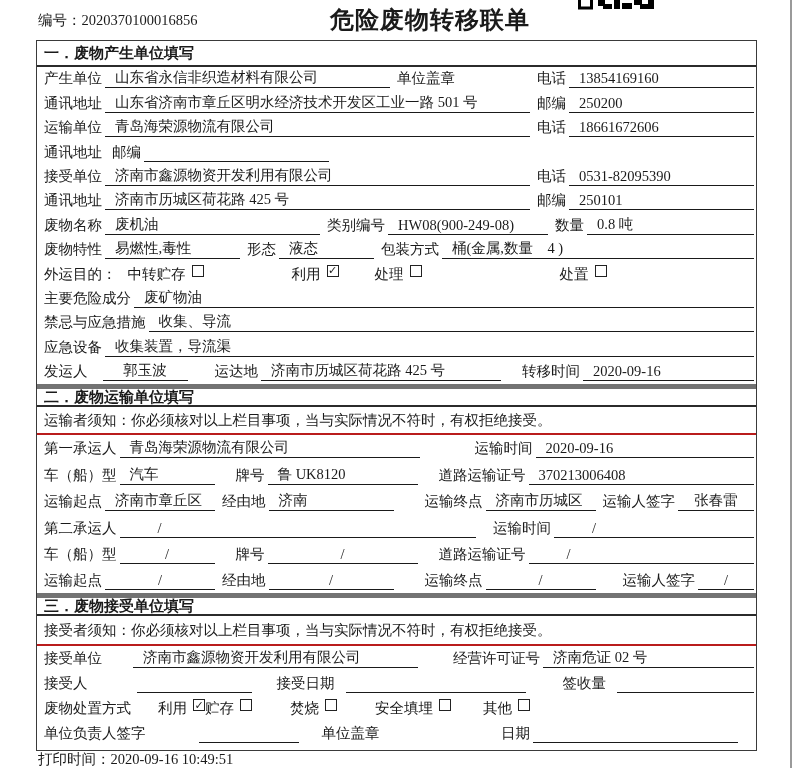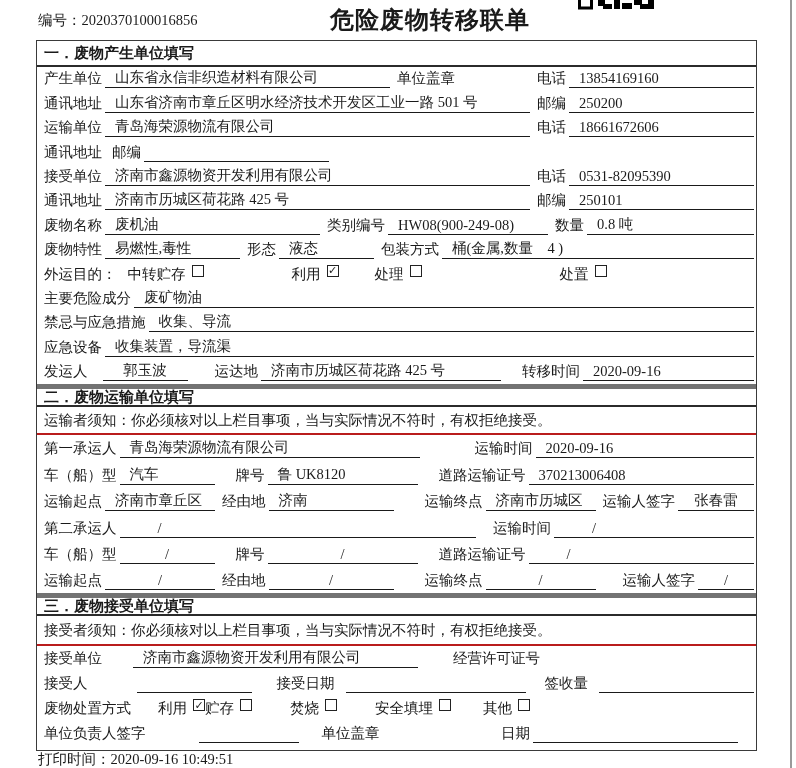--- a/index.html
+++ b/index.html
@@ -228,28 +228,29 @@
     <span class="ul fx ctr">/</span>
   </div>
 
   <div id="sec3-header" class="sec">三．废物接受单位填写</div>
   <div id="notice3" class="notice">接受者须知：你必须核对以上栏目事项，当与实际情况不符时，有权拒绝接受。</div>
 
   <div class="row rh3">
     <span class="lb">接受单位</span>
     <span class="ul w285" style="margin-left:28px">济南市鑫源物资开发利用有限公司</span>
     <span class="lb" style="margin-left:28px">经营许可证号</span>
+    <span class="ul fx">济南危证 02 号</span>
   </div>
 
   <div class="row rh3">
     <span class="lb">接受人</span>
     <span class="ul w115" style="margin-left:46px"></span>
     <span class="lb" style="margin-left:18px">接受日期</span>
     <span class="ul w180" style="margin-left:8px"></span>
-    <span class="lb" style="margin-left:12px">签收量</span>
+    <span class="lb" style="margin-left:30px">签收量</span>
     <span class="ul fx" style="margin-left:8px"></span>
   </div>
 
   <div class="row rh3">
     <span class="lb">废物处置方式</span>
     <span class="opt" style="margin-left:24px">
         <span>利用</span>
         <span class="cb">✓</span>
       </span>
     <span class="opt" style="">

